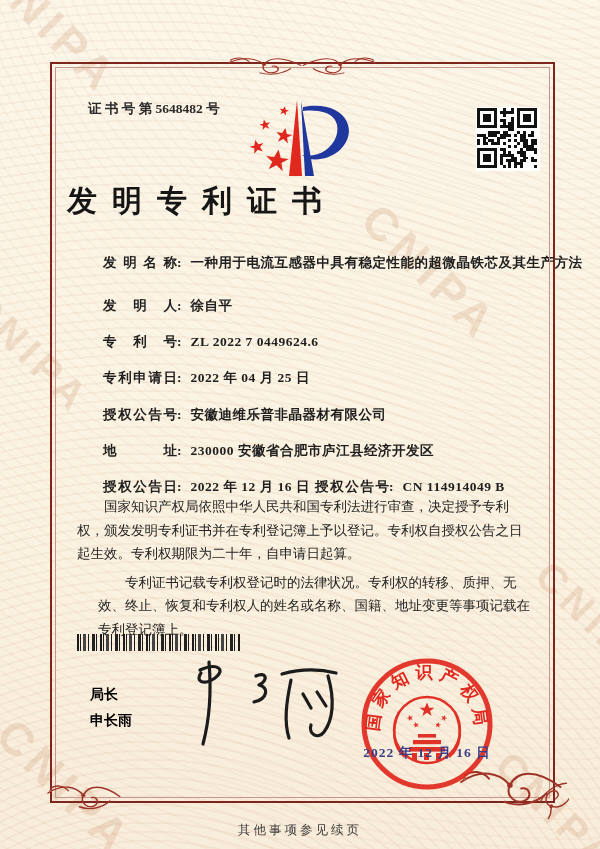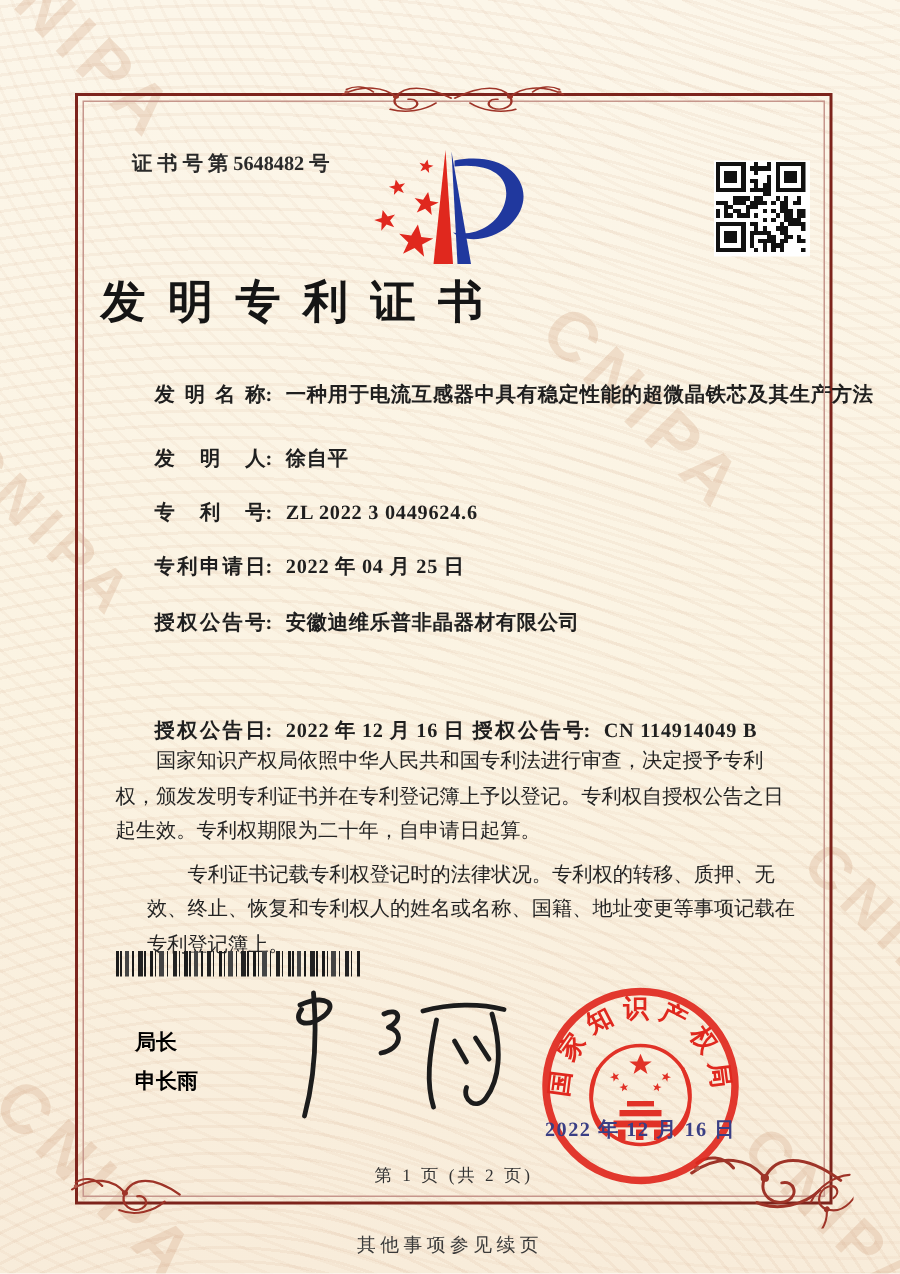--- a/index.html
+++ b/index.html
@@ -277,27 +277,30 @@
 
   <div class="title">发明专利证书</div>
 
   <div class="row" style="top:190px">
     <span class="lab">发明名称</span><span class="colon">:</span><span class="val">一种用于电流互感器中具有稳定性能的超微晶铁芯及其生产方法</span>
   </div>
   <div class="row" style="top:233px">
     <span class="lab">发明人</span><span class="colon">:</span><span class="val">徐自平</span>
   </div>
   <div class="row" style="top:269px">
-    <span class="lab">专利号</span><span class="colon">:</span><span class="val">ZL 2022 3 0449624.6</span>
+    <span class="lab">专利号</span><span class="colon">:</span><span class="val">ZL 2022 7 0449624.6</span>
   </div>
   <div class="row" style="top:305px">
     <span class="lab">专利申请日</span><span class="colon">:</span><span class="val">2022 年 04 月 25 日</span>
   </div>
   <div class="row" style="top:342px">
     <span class="lab">授权公告号</span><span class="colon">:</span><span class="val">安徽迪维乐普非晶器材有限公司</span>
+  </div>
+  <div class="row" style="top:378px">
+    <span class="lab">地址</span><span class="colon">:</span><span class="val">230000  安徽省合肥市庐江县经济开发区</span>
   </div>
   <div class="row" style="top:414px">
     <span class="lab">授权公告日</span><span class="colon">:</span><span class="val">2022 年 12 月 16 日</span>
     <span class="pair2">
       <span class="lab">授权公告号</span><span class="colon">:</span><span class="val">CN 114914049 B</span>
     </span>
   </div>
 
   <div class="paras">
     <p>国家知识产权局依照中华人民共和国专利法进行审查，决定授予专利权，颁发发明专利证书并在专利登记簿上予以登记。专利权自授权公告之日起生效。专利权期限为二十年，自申请日起算。</p>
@@ -344,16 +347,15 @@
       <rect x="50" y="91" width="36" height="4.6"></rect>
       <rect x="53" y="97" width="5" height="7"></rect>
       <rect x="65" y="97" width="5" height="7"></rect>
       <rect x="77" y="97" width="5" height="7"></rect>
       <path d="M40,56 C32,74 34,92 46,101" fill="none" stroke="#e0281e" stroke-width="2.4"></path>
       <path d="M96,56 C104,74 102,92 90,101" fill="none" stroke="#e0281e" stroke-width="2.4"></path>
     </g>
   </svg>
   <div class="seal-date">2022 年 12 月 16 日</div>
 
-  <div class="page-no">第 1 页 (共 2 页)</div>
 </div>
 
 <div class="foot-note">其他事项参见续页</div>
 
 </body></html>

